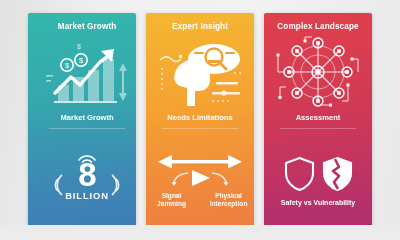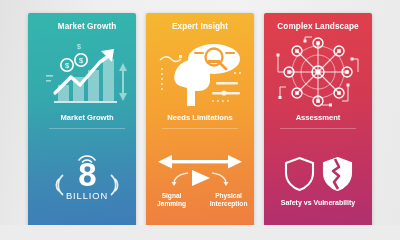--- a/index.html
+++ b/index.html
@@ -84,21 +84,21 @@
   .bignum-wrap { position:relative; display:flex; flex-direction:column; align-items:center; }
   .bignum {
     font-size:33px;
     font-weight:700;
     color:#ffffff;
     line-height:.84;
     letter-spacing:-1px;
   }
   .billion {
     font-size:9.4px;
-    font-weight:400;
+    font-weight:700;
     color:#ffffff;
     letter-spacing:.9px;
     margin-top:1px;
   }
   .wifi-top { position:absolute; top:-9px; left:50%; transform:translateX(-50%); }
   .wave-l { position:absolute; left:-14px; top:12px; }
   .wave-r { position:absolute; right:-14px; top:12px; }
 
   
   .arrowrow { display:flex; flex-direction:column; align-items:center; }

